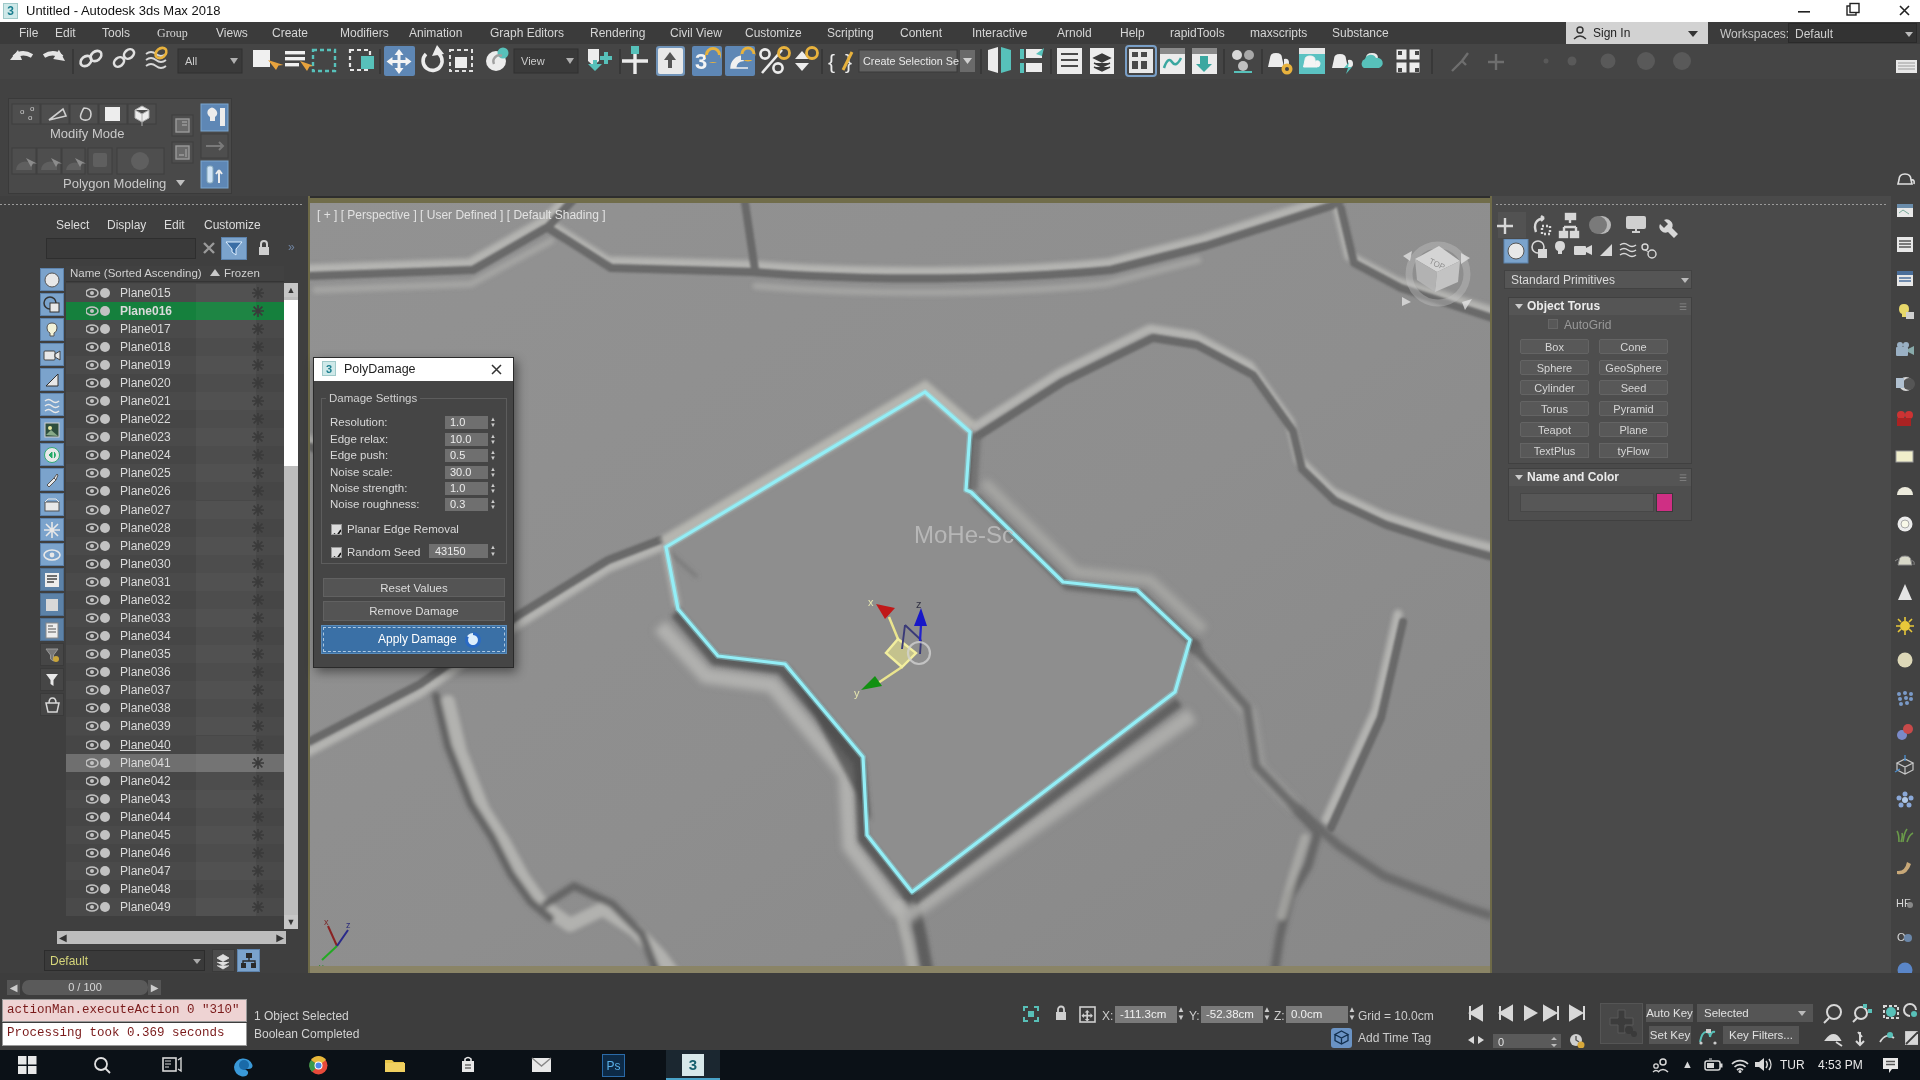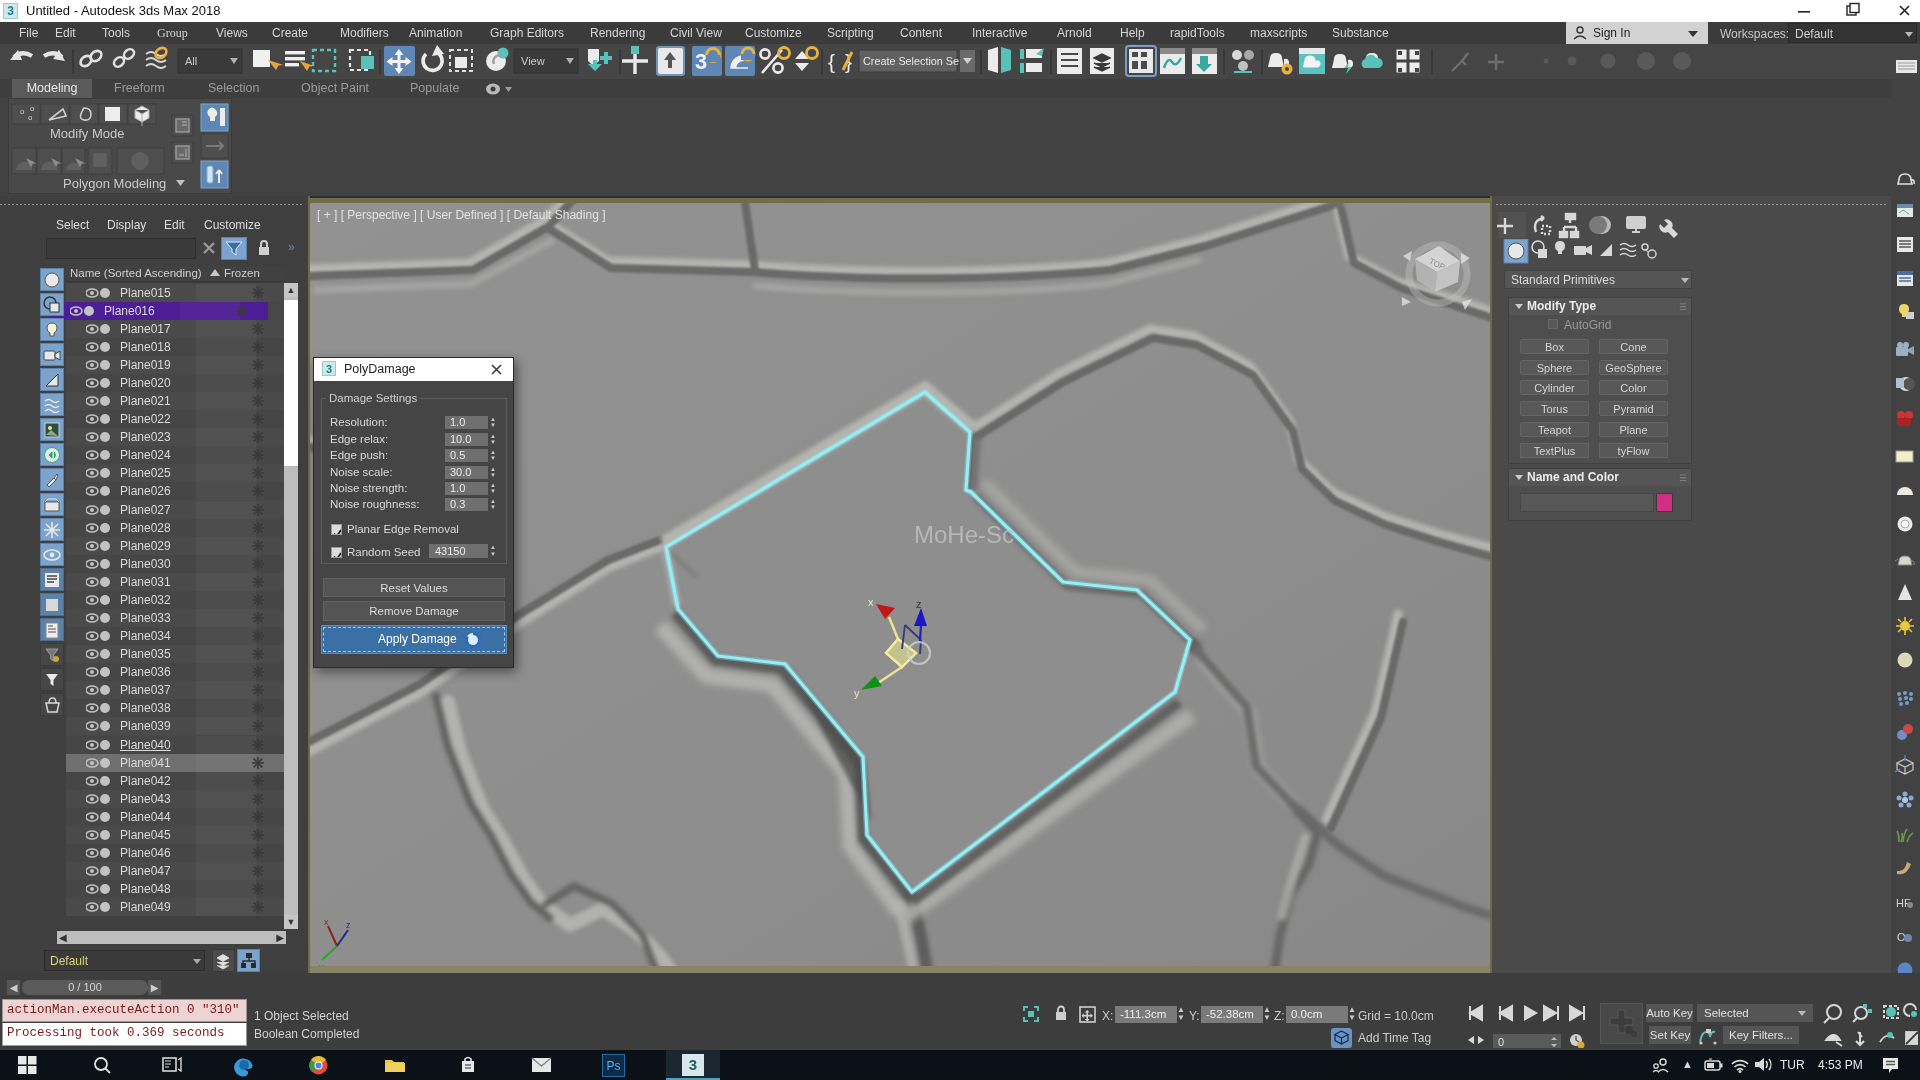--- a/index.html
+++ b/index.html
@@ -221,32 +221,20 @@
       </g>
       <circle cx="1546" cy="17" r="2.5" fill="#595959"></circle>
       <circle cx="1572" cy="17" r="4.5" fill="#595959"></circle>
       <circle cx="1608" cy="17" r="7.5" fill="#595959"></circle>
       <circle cx="1646" cy="17" r="9" fill="#595959"></circle>
       <circle cx="1682" cy="17" r="9" fill="#595959"></circle>
       <rect x="1896" y="16" width="21" height="13" fill="#e8e8e8"></rect>
         <path d="M1898 19 h17 M1898 22 h17 M1898 25 h17" stroke="#9a9a9a" stroke-width="1"></path>
     </svg>
   </div>
-  <div id="ribbontabs" class="abs" style="left:0;top:79px;width:1920px;height:19px;background:#3e3e3e;">
-    <div class="abs" style="left:12px;top:0;width:80px;height:19px;background:#5a5a5a;color:#e8e8e8;font-size:12.5px;text-align:center;line-height:19px;">Modeling</div>
-    <div class="abs" style="left:114px;top:2px;font-size:12.5px;color:#9a9a9a;">Freeform</div>
-    <div class="abs" style="left:208px;top:2px;font-size:12.5px;color:#9a9a9a;">Selection</div>
-    <div class="abs" style="left:301px;top:2px;font-size:12.5px;color:#9a9a9a;">Object Paint</div>
-    <div class="abs" style="left:410px;top:2px;font-size:12.5px;color:#9a9a9a;">Populate</div>
-    <svg class="abs" style="left:485px;top:3px;" width="30" height="14">
-        <ellipse cx="8" cy="7" rx="7" ry="5.5" fill="#b8b8b8"></ellipse>
-        <circle cx="8" cy="7" r="2.5" fill="#3e3e3e"></circle>
-        <path d="M20 5 l7 0 l-3.5 5 z" fill="#999"></path>
-      </svg>
-  </div>
   <div id="ribbon" class="abs" style="left:0;top:98px;width:1920px;height:98px;background:#424242;">
     <div class="abs" style="left:8px;top:0px;width:224px;height:96px;background:#494949;border:1px solid #3a3a3a;"></div>
     <svg class="abs" style="left:8px;top:0;" width="290" height="96">
       <g fill="#4e4e4e" stroke="#3f3f3f">
         <rect x="4" y="6" width="28" height="20"></rect>
           <rect x="33" y="6" width="28" height="20"></rect>
           <rect x="62" y="6" width="28" height="20"></rect>
           <rect x="91" y="6" width="28" height="20"></rect>
           <rect x="120" y="6" width="28" height="20"></rect>
       </g>
@@ -334,21 +322,21 @@
           <ellipse cx="6" cy="6" rx="6" ry="4" fill="none" stroke="#c2c2c2" stroke-width="1.5"></ellipse>
           <circle cx="6" cy="6" r="2" fill="#c2c2c2"></circle>
           <circle cx="19" cy="6" r="5" fill="#c2c2c2"></circle>
         </svg>
 <div class="abs" style="left:54px;top:2px;font-size:12px;color:#dadada;">Plane015</div>
 <div class="abs" style="left:130px;top:0;width:60px;height:18.08px;background:rgba(255,255,255,0.04);"></div>
 <svg class="abs" style="left:186px;top:3px;" width="12" height="12">
           <path d="M6 0 V12 M0 6 H12 M1.6 1.6 L10.4 10.4 M10.4 1.6 L1.6 10.4" stroke="#3a3a3a" stroke-width="1.6"></path>
         </svg>
 </div>
-<div class="abs" style="left:50px;top:105.6px;width:218px;height:18.08px;background:#4c1d95;">
+<div class="abs" style="left:66px;top:105.6px;width:218px;height:18.08px;background:#15803d;font-weight:bold;">
 <svg class="abs" style="left:20px;top:3px;" width="26" height="12">
           <ellipse cx="6" cy="6" rx="6" ry="4" fill="none" stroke="#c2c2c2" stroke-width="1.5"></ellipse>
           <circle cx="6" cy="6" r="2" fill="#c2c2c2"></circle>
           <circle cx="19" cy="6" r="5" fill="#c2c2c2"></circle>
         </svg>
 <div class="abs" style="left:54px;top:2px;font-size:12px;color:#dadada;">Plane016</div>
 <div class="abs" style="left:130px;top:0;width:60px;height:18.08px;background:rgba(255,255,255,0.04);"></div>
 <svg class="abs" style="left:186px;top:3px;" width="12" height="12">
           <path d="M6 0 V12 M0 6 H12 M1.6 1.6 L10.4 10.4 M10.4 1.6 L1.6 10.4" stroke="#3a3a3a" stroke-width="1.6"></path>
         </svg>
@@ -994,32 +982,32 @@
         <circle cx="160" cy="15" r="4" fill="none" stroke="#d8d8d8" stroke-width="1.4"></circle>
         <path d="M153 11 l4 2" stroke="#d8d8d8"></path>
     </svg>
     <div class="abs" style="left:12px;top:74px;width:188px;height:19px;background:#555555;border:1px solid #424242;">
       <div class="abs" style="left:6px;top:2px;font-size:12px;color:#dadada;">Standard Primitives</div>
       <div class="abs" style="left:176px;top:7px;width:0;height:0;border-left:4px solid transparent;border-right:4px solid transparent;border-top:5px solid #bbb;"></div>
     </div>
     <div class="abs" style="left:16px;top:101px;width:184px;height:167px;background:#4e4e4e;border:1px solid #404040;">
       <div class="abs" style="left:0;top:0;width:182px;height:17px;background:#555555;">
         <div class="abs" style="left:6px;top:6px;width:0;height:0;border-left:4px solid transparent;border-right:4px solid transparent;border-top:5px solid #ccc;"></div>
-        <div class="abs" style="left:18px;top:1px;font-size:12px;font-weight:bold;color:#ececec;">Modify Type</div>
+        <div class="abs" style="left:18px;top:1px;font-size:12px;font-weight:bold;color:#ececec;">Object Torus</div>
         <div class="abs" style="right:4px;top:4px;color:#888;font-size:9px;">☰</div>
       </div>
       <div class="abs" style="left:39px;top:21px;width:10px;height:10px;background:#585858;border:1px solid #666;"></div>
       <div class="abs" style="left:55px;top:20px;font-size:12px;color:#999999;">AutoGrid</div>
     </div>
 <div class="abs" style="left:28px;top:143px;width:69px;height:15px;background:#585858;border:1px solid #646464;border-radius:2px;color:#d6d6d6;font-size:11px;text-align:center;line-height:14px;">Box</div>
 <div class="abs" style="left:107px;top:143px;width:69px;height:15px;background:#585858;border:1px solid #646464;border-radius:2px;color:#d6d6d6;font-size:11px;text-align:center;line-height:14px;">Cone</div>
 <div class="abs" style="left:28px;top:164px;width:69px;height:15px;background:#585858;border:1px solid #646464;border-radius:2px;color:#d6d6d6;font-size:11px;text-align:center;line-height:14px;">Sphere</div>
 <div class="abs" style="left:107px;top:164px;width:69px;height:15px;background:#585858;border:1px solid #646464;border-radius:2px;color:#d6d6d6;font-size:11px;text-align:center;line-height:14px;">GeoSphere</div>
 <div class="abs" style="left:28px;top:184px;width:69px;height:15px;background:#585858;border:1px solid #646464;border-radius:2px;color:#d6d6d6;font-size:11px;text-align:center;line-height:14px;">Cylinder</div>
-<div class="abs" style="left:107px;top:184px;width:69px;height:15px;background:#585858;border:1px solid #646464;border-radius:2px;color:#d6d6d6;font-size:11px;text-align:center;line-height:14px;">Color</div>
+<div class="abs" style="left:107px;top:184px;width:69px;height:15px;background:#585858;border:1px solid #646464;border-radius:2px;color:#d6d6d6;font-size:11px;text-align:center;line-height:14px;">Seed</div>
 <div class="abs" style="left:28px;top:205px;width:69px;height:15px;background:#585858;border:1px solid #646464;border-radius:2px;color:#d6d6d6;font-size:11px;text-align:center;line-height:14px;">Torus</div>
 <div class="abs" style="left:107px;top:205px;width:69px;height:15px;background:#585858;border:1px solid #646464;border-radius:2px;color:#d6d6d6;font-size:11px;text-align:center;line-height:14px;">Pyramid</div>
 <div class="abs" style="left:28px;top:226px;width:69px;height:15px;background:#585858;border:1px solid #646464;border-radius:2px;color:#d6d6d6;font-size:11px;text-align:center;line-height:14px;">Teapot</div>
 <div class="abs" style="left:107px;top:226px;width:69px;height:15px;background:#585858;border:1px solid #646464;border-radius:2px;color:#d6d6d6;font-size:11px;text-align:center;line-height:14px;">Plane</div>
 <div class="abs" style="left:28px;top:247px;width:69px;height:15px;background:#585858;border:1px solid #646464;border-radius:0;color:#d6d6d6;font-size:11px;text-align:center;line-height:14px;">TextPlus</div>
 <div class="abs" style="left:107px;top:247px;width:69px;height:15px;background:#585858;border:1px solid #646464;border-radius:0;color:#d6d6d6;font-size:11px;text-align:center;line-height:14px;">tyFlow</div>
     <div class="abs" style="left:16px;top:272px;width:184px;height:53px;background:#4e4e4e;border:1px solid #404040;">
       <div class="abs" style="left:0;top:0;width:182px;height:17px;background:#555555;">
         <div class="abs" style="left:6px;top:6px;width:0;height:0;border-left:4px solid transparent;border-right:4px solid transparent;border-top:5px solid #ccc;"></div>
         <div class="abs" style="left:18px;top:1px;font-size:12px;font-weight:bold;color:#ececec;">Name and Color</div>

